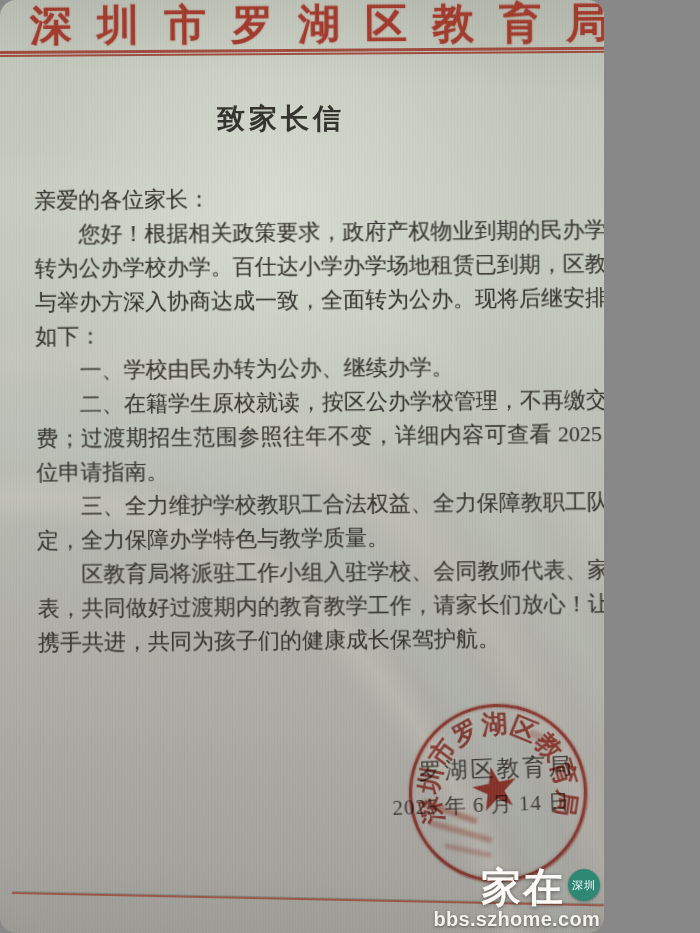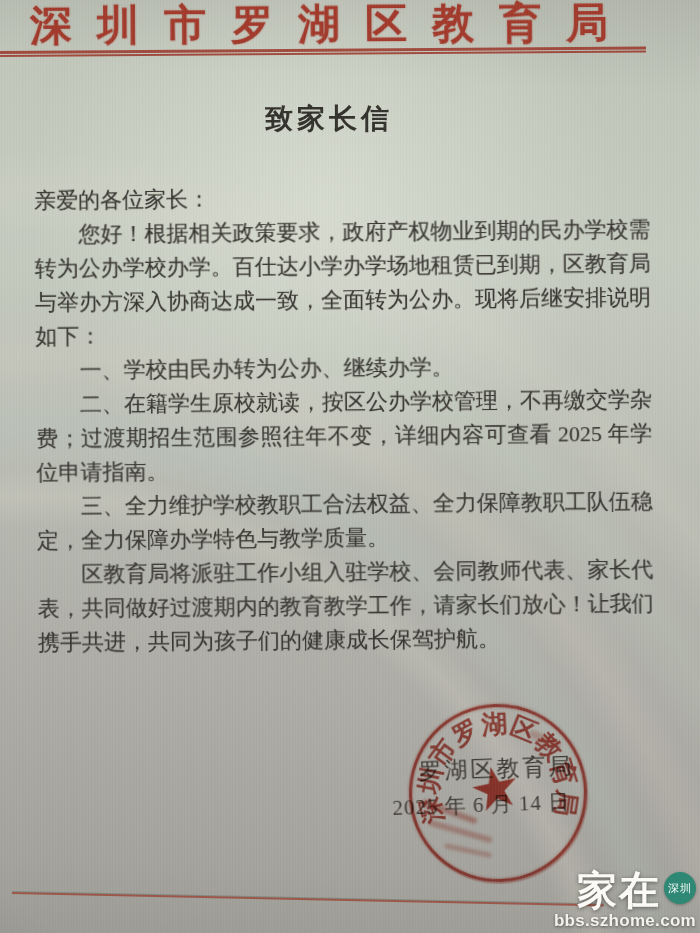--- a/index.html
+++ b/index.html
@@ -1,22 +1,23 @@
 <!DOCTYPE html>
 <html><head>
 <meta charset="utf-8">
 <style>
   html,body{margin:0;padding:0;background:#888;}
   .photo{
-    position:relative;width:700px;height:933px;overflow:hidden;
+    position:relative;width:604px;height:933px;overflow:hidden;
     background-color:#b8bcb1;
     background-image:
       radial-gradient(60% 45% at 46% 22%, rgba(228,232,220,.55), rgba(228,232,220,0) 70%),
       linear-gradient(183deg,#b2b6ac 0%,#c2c7bb 10%,#c6cbc0 26%,#bec1b7 45%,#b3b4ac 62%,#abaaa4 78%,#a4a39d 92%,#9c9b96 100%);
     font-family:"Liberation Serif","DejaVu Serif",serif;
+    border-radius:16px;
   }
   .glare{
     position:absolute;inset:0;z-index:1;pointer-events:none;
     background:radial-gradient(150% 130% at 5% 128%,
       transparent 55%, rgba(235,228,212,.17) 57.5%, transparent 60%,
       rgba(180,205,198,.14) 63%, transparent 66%,
       rgba(232,214,200,.13) 69%, transparent 72%,
       rgba(195,212,190,.15) 76%, transparent 79%,
       rgba(225,222,205,.13) 83%, transparent 86%);
   }
@@ -93,21 +94,21 @@
     font-size:40px;font-weight:bold;line-height:1;letter-spacing:2px;color:#fbfaf6;
     text-shadow:0 1px 4px rgba(0,0,0,.45);
   }
   .wm-badge{
     width:32px;height:32px;border-radius:50%;background:#2e8874;color:#fff;
     font-size:11px;font-weight:normal;letter-spacing:1px;
     display:flex;align-items:center;justify-content:center;
     margin-left:3px;margin-top:2px;box-shadow:0 1px 3px rgba(0,0,0,.3);
   }
   .wm-site{
-    font-size:17px;font-weight:bold;color:#f4f2ec;letter-spacing:.3px;
+    font-size:20px;font-weight:bold;color:#f4f2ec;letter-spacing:.3px;
     text-shadow:0 1px 3px rgba(0,0,0,.5);margin-top:1px;
   }
 </style>
 </head>
 <body>
 
 <div class="photo">
   <div class="glare"></div>
 
   <div class="letterhead">深圳市罗湖区教育局</div>

